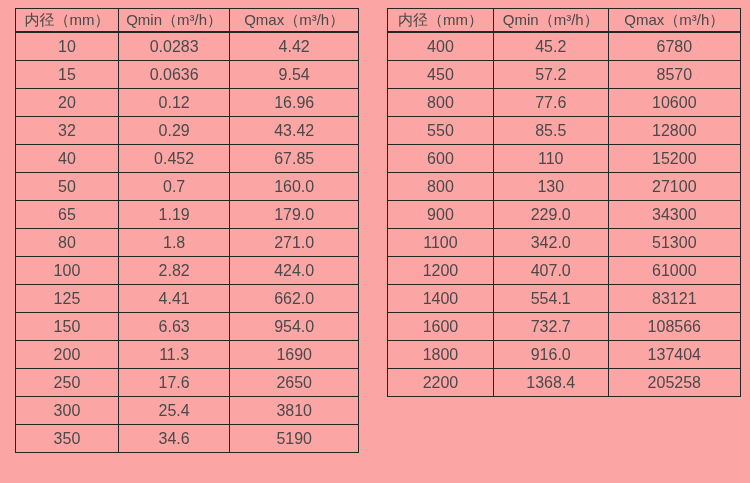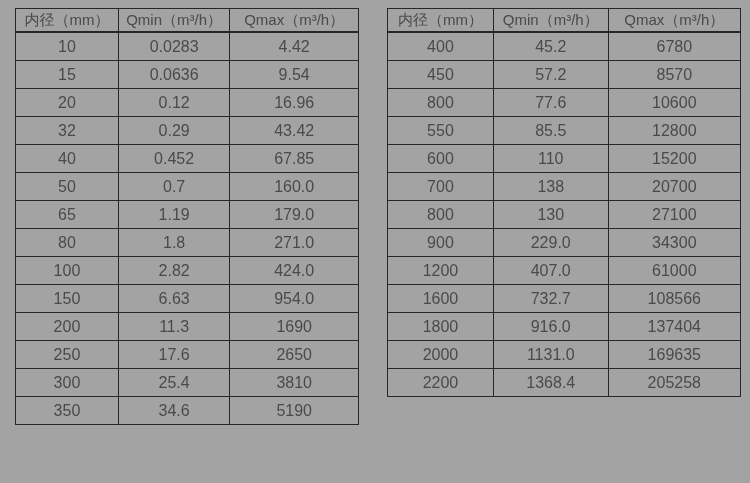--- a/index.html
+++ b/index.html
@@ -5,21 +5,21 @@
   html, body {
     margin: 0;
     padding: 0;
     background: #ffffff;
     font-family: "Liberation Sans", "DejaVu Sans", sans-serif;
   }
   .page {
     position: relative;
     width: 750px;
     height: 483px;
-    background: #a3a3a3;
+    background: #fca5a5;
     overflow: hidden;
   }
   table.spec-table {
     position: absolute;
     top: 8px;
     border-collapse: collapse;
     table-layout: fixed;
     color: #4a4a4a;
   }
   table.spec-table.left  { left: 15px;  width: 344px; }
@@ -107,20 +107,25 @@
           <td>80</td>
           <td>1.8</td>
           <td>271.0</td>
         </tr>
         <tr>
           <td>100</td>
           <td>2.82</td>
           <td>424.0</td>
         </tr>
         <tr>
+          <td>125</td>
+          <td>4.41</td>
+          <td>662.0</td>
+        </tr>
+        <tr>
           <td>150</td>
           <td>6.63</td>
           <td>954.0</td>
         </tr>
         <tr>
           <td>200</td>
           <td>11.3</td>
           <td>1690</td>
         </tr>
         <tr>
@@ -174,55 +179,55 @@
           <td>550</td>
           <td>85.5</td>
           <td>12800</td>
         </tr>
         <tr>
           <td>600</td>
           <td>110</td>
           <td>15200</td>
         </tr>
         <tr>
-          <td>700</td>
-          <td>138</td>
-          <td>20700</td>
-        </tr>
-        <tr>
           <td>800</td>
           <td>130</td>
           <td>27100</td>
         </tr>
         <tr>
           <td>900</td>
           <td>229.0</td>
           <td>34300</td>
         </tr>
         <tr>
+          <td>1100</td>
+          <td>342.0</td>
+          <td>51300</td>
+        </tr>
+        <tr>
           <td>1200</td>
           <td>407.0</td>
           <td>61000</td>
         </tr>
         <tr>
+          <td>1400</td>
+          <td>554.1</td>
+          <td>83121</td>
+        </tr>
+        <tr>
           <td>1600</td>
           <td>732.7</td>
           <td>108566</td>
         </tr>
         <tr>
           <td>1800</td>
           <td>916.0</td>
           <td>137404</td>
         </tr>
         <tr>
-          <td>2000</td>
-          <td>1131.0</td>
-          <td>169635</td>
-        </tr>
-        <tr>
           <td>2200</td>
           <td>1368.4</td>
           <td>205258</td>
         </tr>
       </tbody>
   </table>
 
 </div>
 
 </body></html>

